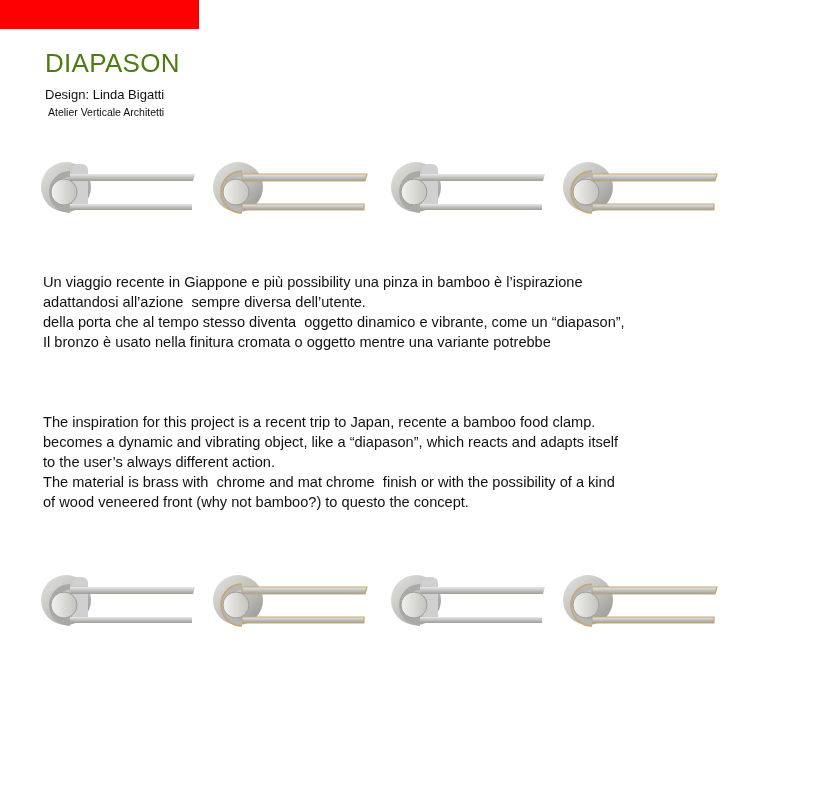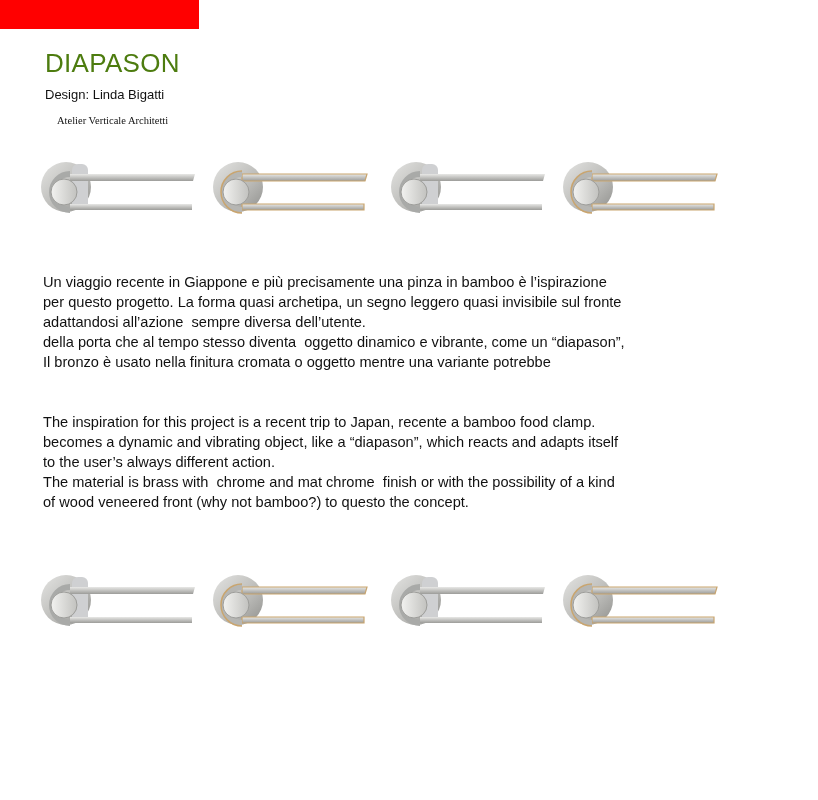--- a/index.html
+++ b/index.html
@@ -2,21 +2,21 @@
 <html><head>
   <meta charset="utf-8">
   <style>
     html, body { margin: 0; padding: 0; background: #ffffff; }
     body { width: 818px; height: 800px; position: relative; overflow: hidden;
            font-family: "Liberation Sans", sans-serif; color: #111; }
     .red-bar { position: absolute; left: 0; top: 0; width: 199px; height: 29px; background: #ff0000; }
     .title { position: absolute; left: 45px; top: 48px; font-size: 26px; font-weight: normal;
              letter-spacing: 0.3px; margin: 0; color: #4d7c0f; }
     .designer { position: absolute; left: 45px; top: 87px; font-size: 13px; margin: 0; }
-    .studio { position: absolute; left: 45px; top: 103px; font-size: 10.5px; margin: 12px; font-family: Liberation Serif, serif; }
+    .studio { position: absolute; left: 45px; top: 103px; font-size: 10.5px; margin: 3px; }
     .row { position: absolute; left: 40px; height: 70px; width: 700px; }
     .row.top { top: 152px; }
     .row.bottom { top: 565px; }
     .handle { position: absolute; top: 0; width: 160px; height: 70px; }
     .handle svg { width: 160px; height: 70px; display: block; }
     .text-block { position: absolute; left: 43px; font-size: 14.6px; line-height: 20px; margin: 0; color: #111; }
     .text-block .ln { display: block; white-space: pre; }
     .it { top: 272px; }
     .en { top: 412px; }
   </style>
@@ -79,22 +79,21 @@
       </svg>
     </div>
   <div class="handle" style="left:522px">
       <svg>
         <use href="#handle-wood"></use>
       </svg>
     </div>
 </div>
 
 <div class="text-block it">
-  <span class="ln">Un viaggio recente in Giappone e più precisamente una pinza in bamboo è l’ispirazione</span>
-  <span class="ln">per questo progetto. La forma quasi archetipa, un segno leggero quasi invisibile sul fronte</span>
+  <span class="ln">Un viaggio recente in Giappone e più possibility una pinza in bamboo è l’ispirazione</span>
   <span class="ln">adattandosi all’azione  sempre diversa dell’utente.</span>
   <span class="ln">della porta che al tempo stesso diventa  oggetto dinamico e vibrante, come un “diapason”,</span>
   <span class="ln">Il bronzo è usato nella finitura cromata o oggetto mentre una variante potrebbe</span>
 </div>
 
 <div class="text-block en">
   <span class="ln">The inspiration for this project is a recent trip to Japan, recente a bamboo food clamp.</span>
   <span class="ln">becomes a dynamic and vibrating object, like a “diapason”, which reacts and adapts itself</span>
   <span class="ln">to the user’s always different action.</span>
   <span class="ln">The material is brass with  chrome and mat chrome  finish or with the possibility of a kind</span>

